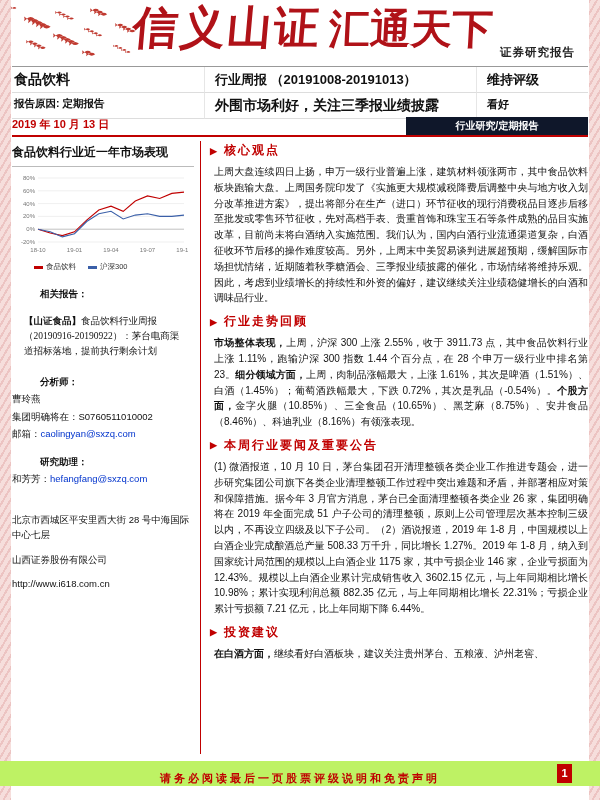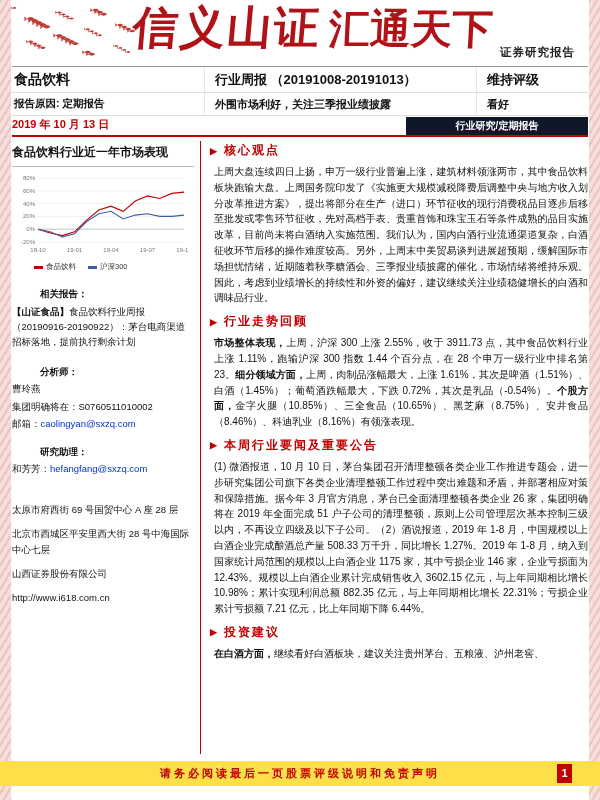--- a/index.html
+++ b/index.html
@@ -20,59 +20,59 @@
 
   
   .header-grid{position:absolute;top:66px;left:12px;right:12px;display:grid;
                grid-template-columns:192px 1fr 112px;border-top:1px solid #999;}
   .hcell{padding:4px 2px 3px 2px;border-bottom:1px solid #ddd;}
   .hcell.mid,.hcell.rgt{border-left:1px solid #e6e6e6;padding-left:10px;}
   .industry{font-size:14px;font-weight:bold;}
   .rtitle{font-size:13px;font-weight:bold;}
   .rating-label{font-size:13px;font-weight:bold;}
   .reason{font-size:10.5px;font-weight:bold;}
-  .subtitle{font-size:11px;font-weight:bold;}
+  .subtitle{font-size:14px;font-weight:bold;}
   .rating{font-size:11px;font-weight:bold;}
 
   .date-row{position:absolute;top:112px;left:12px;right:12px;height:23px;display:flex;
             justify-content:space-between;align-items:flex-end;border-bottom:2px solid #c00000;}
   .date{color:#c00000;font-weight:bold;font-size:11px;padding-bottom:3px;}
   .category-band{background:#0f172a;color:#fff;font-weight:bold;font-size:10px;height:18px;
                  line-height:18px;text-align:center;width:182px;}
 
   
   .main{position:absolute;top:141px;left:12px;right:12px;bottom:46px;display:flex;overflow:hidden;}
   .sidebar{width:188px;padding-right:6px;font-size:9.5px;line-height:1.6;box-sizing:border-box;}
   .content{flex:1;border-left:1px solid #c00000;padding-left:13px;overflow:hidden;}
 
   .chart-title{font-weight:bold;font-size:12px;padding:2px 0 4px;border-bottom:1px solid #bbb;margin-bottom:5px;}
   .chart-legend{display:flex;gap:12px;font-size:7.5px;color:#333;padding-left:22px;margin-top:1px;}
   .lg-swatch{display:inline-block;width:9px;height:3px;margin-right:3px;vertical-align:middle;}
 
   .sb-label{font-weight:bold;margin-bottom:2px;margin-left:28px;}
   .related{margin-top:13px;}
-  .related p{margin:0;}
+  .related p{margin:12px;font-family:Liberation Serif, serif;}
   .analyst{margin-top:15px;}
   .analyst div{margin-bottom:2px;}
   .email{color:#0033cc;text-decoration:none;cursor:pointer;margin-top:20px;}
   .assistant{margin-top:13px;}
   .addresses{margin-top:26px;}
   .addresses div{margin-bottom:9px;}
   .company{}
   .website{display:block;margin-top:9px;color:#111;text-decoration:none;cursor:pointer;}
 
   .section-heading{color:#c00000;font-weight:bold;font-size:12px;letter-spacing:2px;
                    margin:7px 0 5px;display:flex;align-items:center;}
   .section:first-child .section-heading{margin-top:1px;}
   .section-heading .arrow{font-size:9px;margin-right:7px;margin-left:-4px;letter-spacing:0;}
   .body{margin:0 0 7px;font-size:10px;line-height:1.58;text-align:justify;}
 
   
-  .footer-band{position:absolute;left:0;right:0;bottom:14px;height:25px;background:#fde047;
-               display:flex;align-items:center;justify-content:center;}
+  .footer-band{position:absolute;left:0;right:0;bottom:14px;height:25px;background:#bef264;
+               display:flex;align-items:flex-end;justify-content:center;}
   .disclaimer{color:#c00000;font-weight:bold;font-size:11px;letter-spacing:3px;}
   .page-num{position:absolute;right:28px;top:3px;background:#c00000;color:#fff;width:15px;height:19px;
             line-height:19px;text-align:center;font-size:11px;font-weight:bold;}
 </style>
 </head>
 <body>
 
 <div class="page">
   <div class="strip left"></div>
   <div class="strip right"></div>
@@ -188,21 +188,20 @@
       </div>
 
       <div class="assistant">
         <div class="sb-label">研究助理：</div>
         <div>
           <span>和芳芳：</span><a class="email">hefangfang@sxzq.com</a>
         </div>
       </div>
 
       <div class="addresses">
-        <div>太原市府西街 69 号国贸中心 A 座 28 层</div>
         <div>北京市西城区平安里西大街 28 号中海国际中心七层</div>
       </div>
 
       <div class="company">山西证券股份有限公司</div>
       <a class="website">http://www.i618.com.cn</a>
     </div>
 
     <div class="content">
 
       <div class="section">

